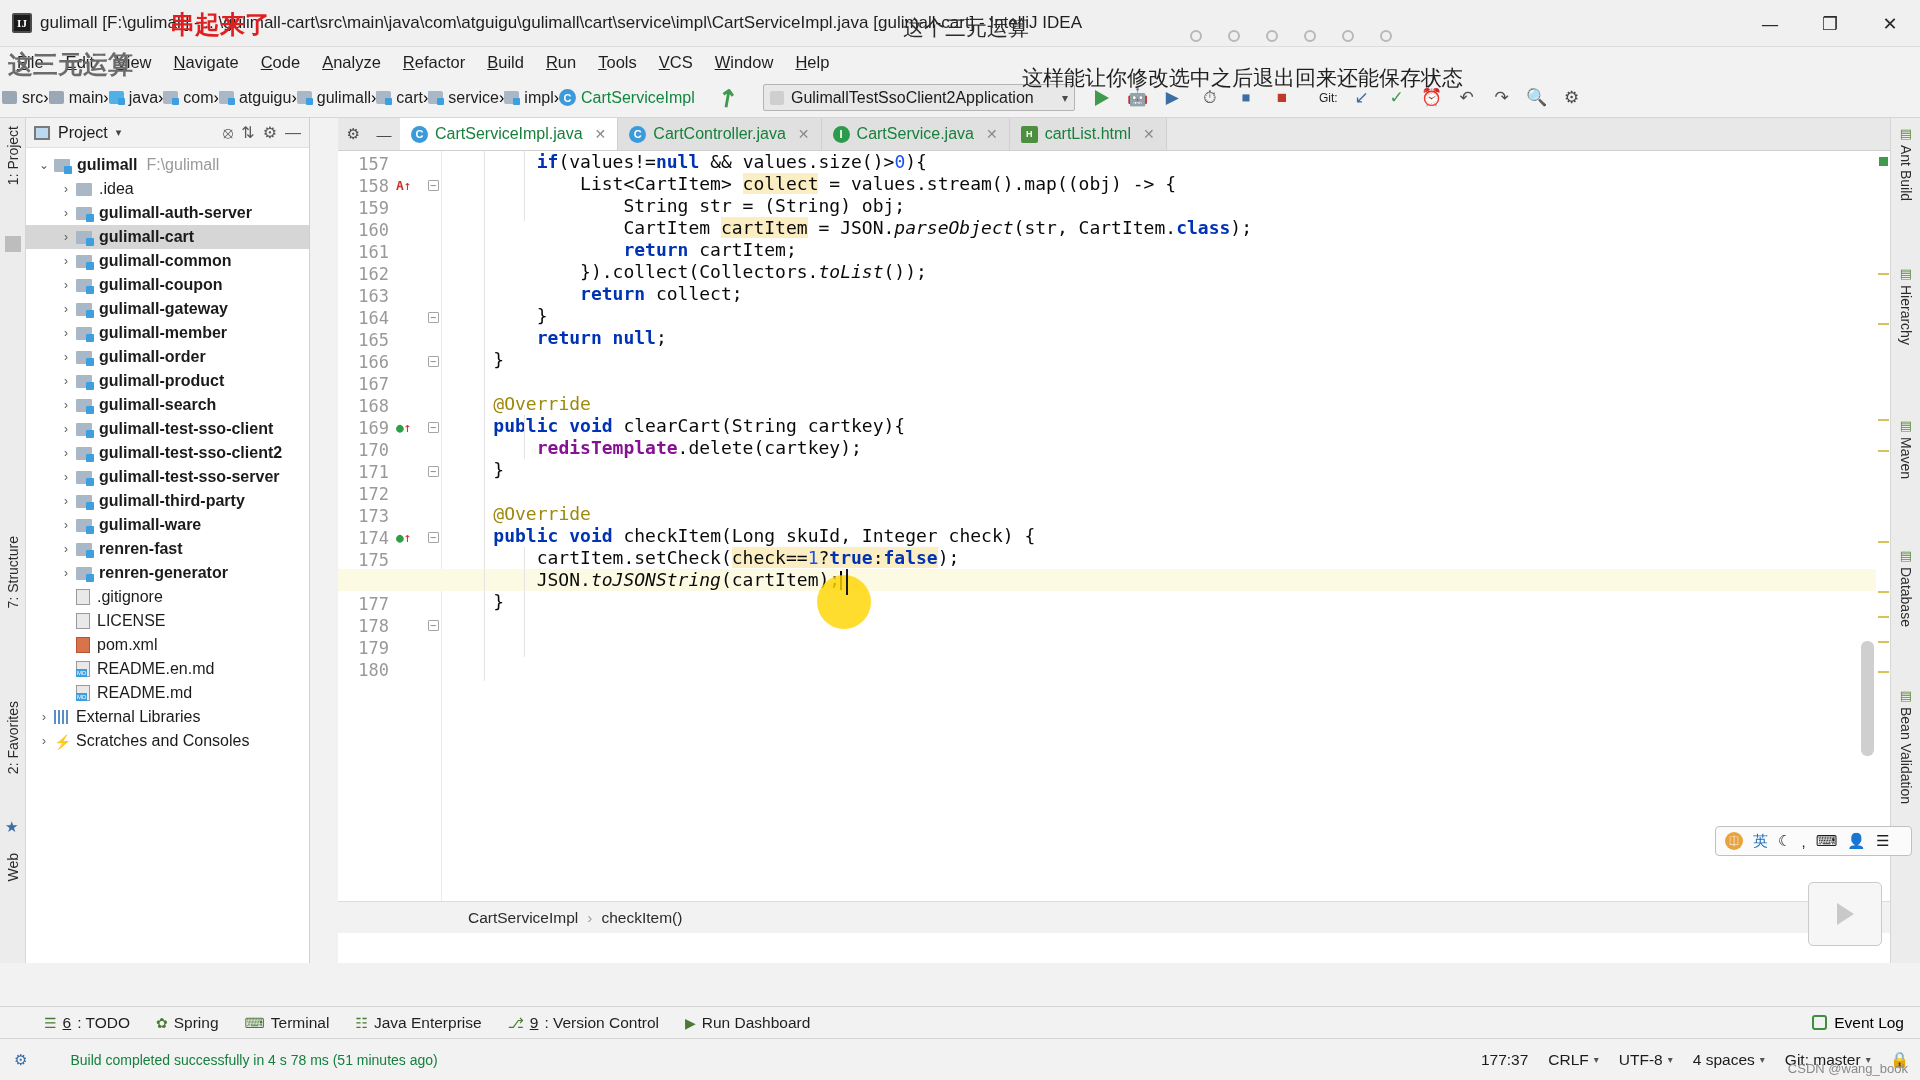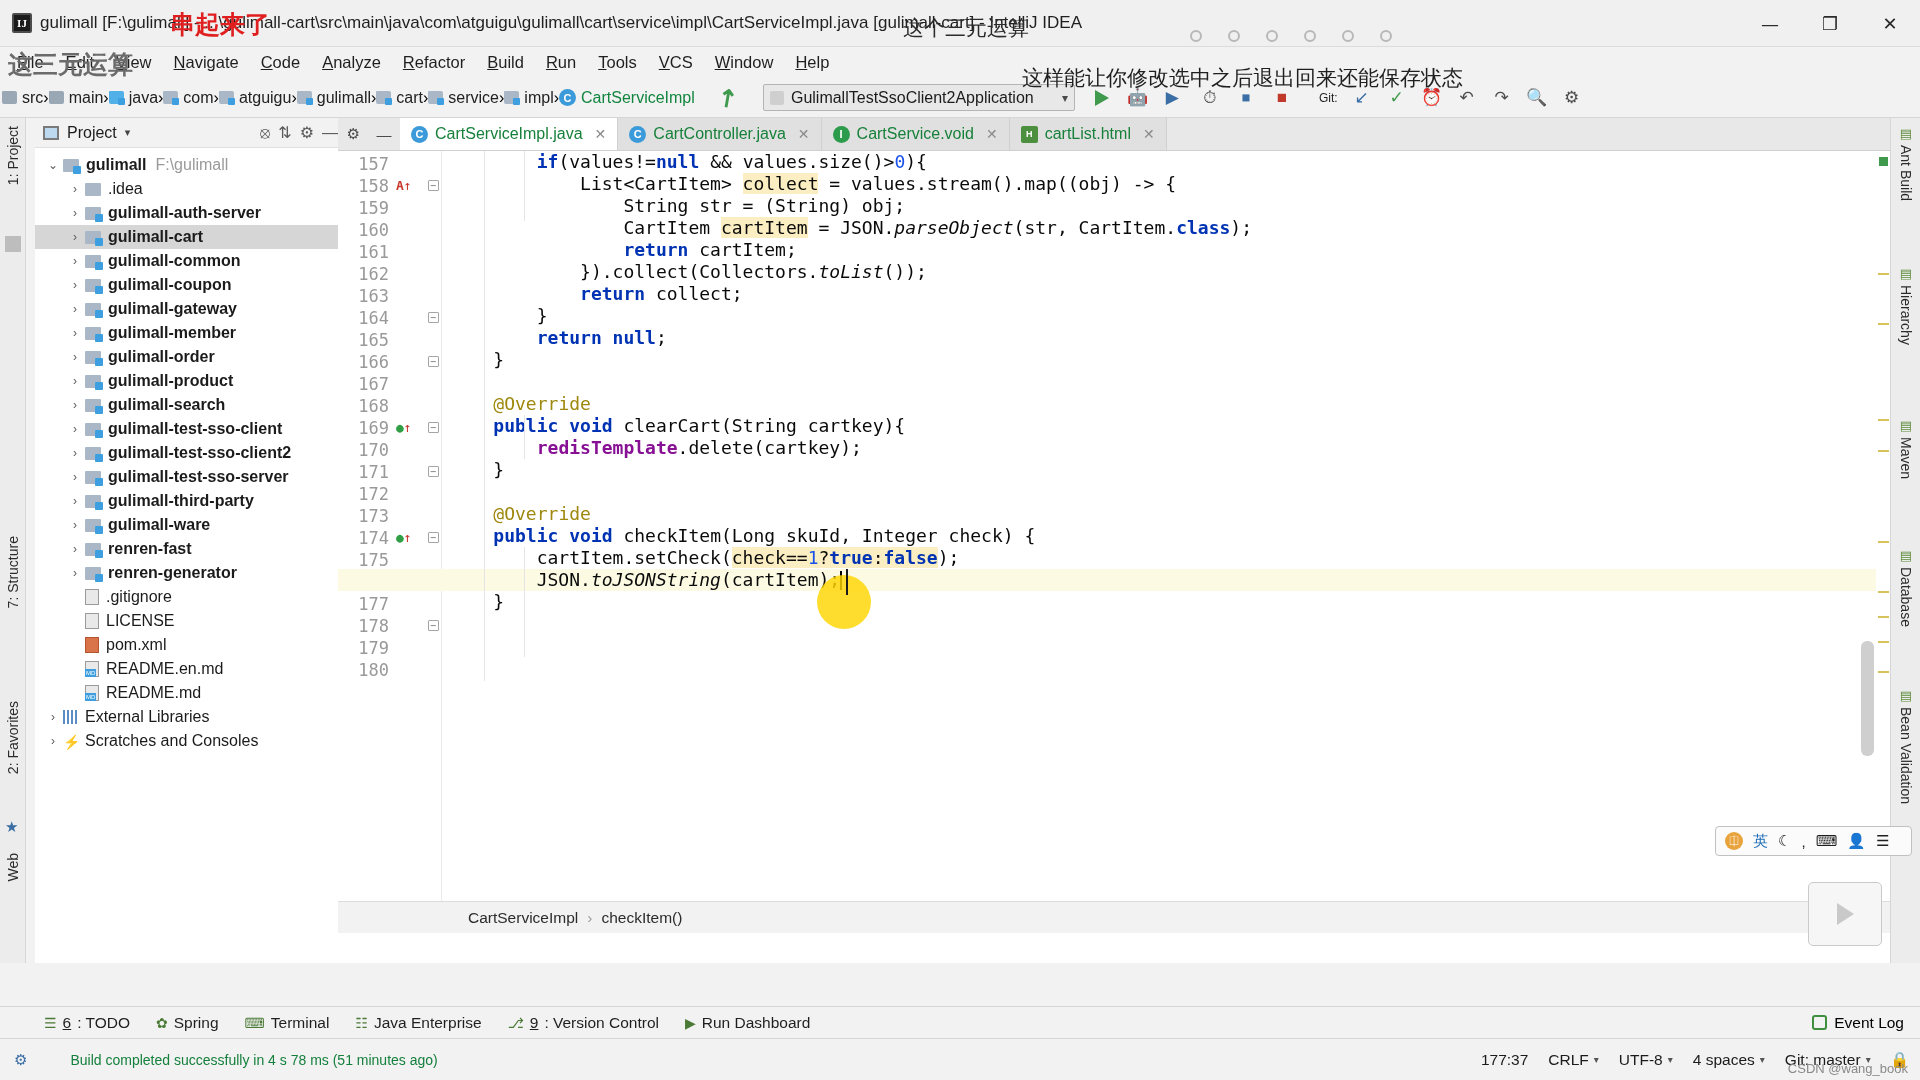--- a/index.html
+++ b/index.html
@@ -112,22 +112,22 @@
   .rrail-item {
     position: absolute; left: 0; width: 30px; display: flex; flex-direction: column;
     align-items: center; gap: 4px;
   }
   .rrail-txt {
     writing-mode: vertical-rl; font-size: 14px; color: #2b2b2b; white-space: nowrap;
   }
 
   
   .project-panel {
-    position: absolute; top: 118px; left: 26px; width: 312px; height: 845px;
-    background: #ffffff; border-right: 1px solid #d0d0d0; margin-left: 9px;
+    position: absolute; top: 118px; left: 26px; width: 284px; height: 845px;
+    background: #ffffff; border-right: 1px solid #d0d0d0;
   }
   .panel-head {
     height: 30px; display: flex; align-items: center; padding: 0 8px;
     background: #f2f2f2; border-bottom: 1px solid #e0e0e0; gap: 8px;
   }
   .panel-head .pico { width: 16px; height: 14px; border: 2px solid #7a7a7a; background: #bcd9ef; }
   .panel-head .ptitle { font-size: 16px; color: #1c1c1c; }
   .panel-head .pchev { font-size: 11px; color: #444; }
   .panel-head .spacer { flex: 1; }
   .panel-head .hic { font-size: 16px; color: #5a5a5a; }
@@ -617,21 +617,21 @@
             <span>CartServiceImpl.java</span>
             <span class="x">✕</span>
           </div>
           <div class="tab">
             <span class="ti">C</span>
             <span>CartController.java</span>
             <span class="x">✕</span>
           </div>
           <div class="tab">
             <span class="ti iface">I</span>
-            <span>CartService.void</span>
+            <span>CartService.java</span>
             <span class="x">✕</span>
           </div>
           <div class="tab">
             <span class="ti html">H</span>
             <span>cartList.html</span>
             <span class="x">✕</span>
           </div>
         </div>
     </div>
 

